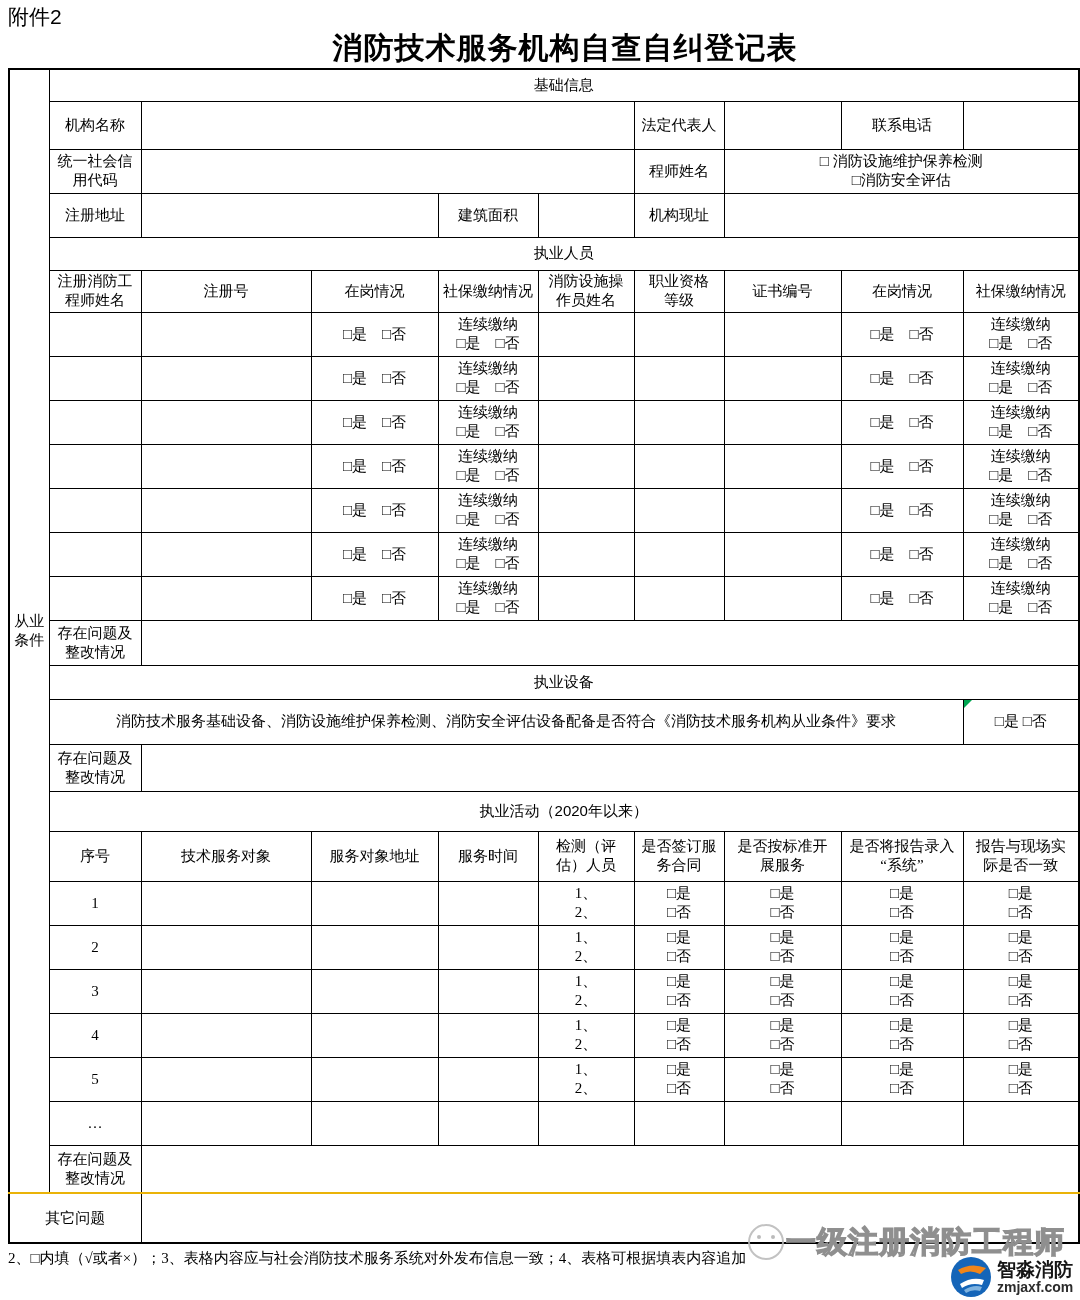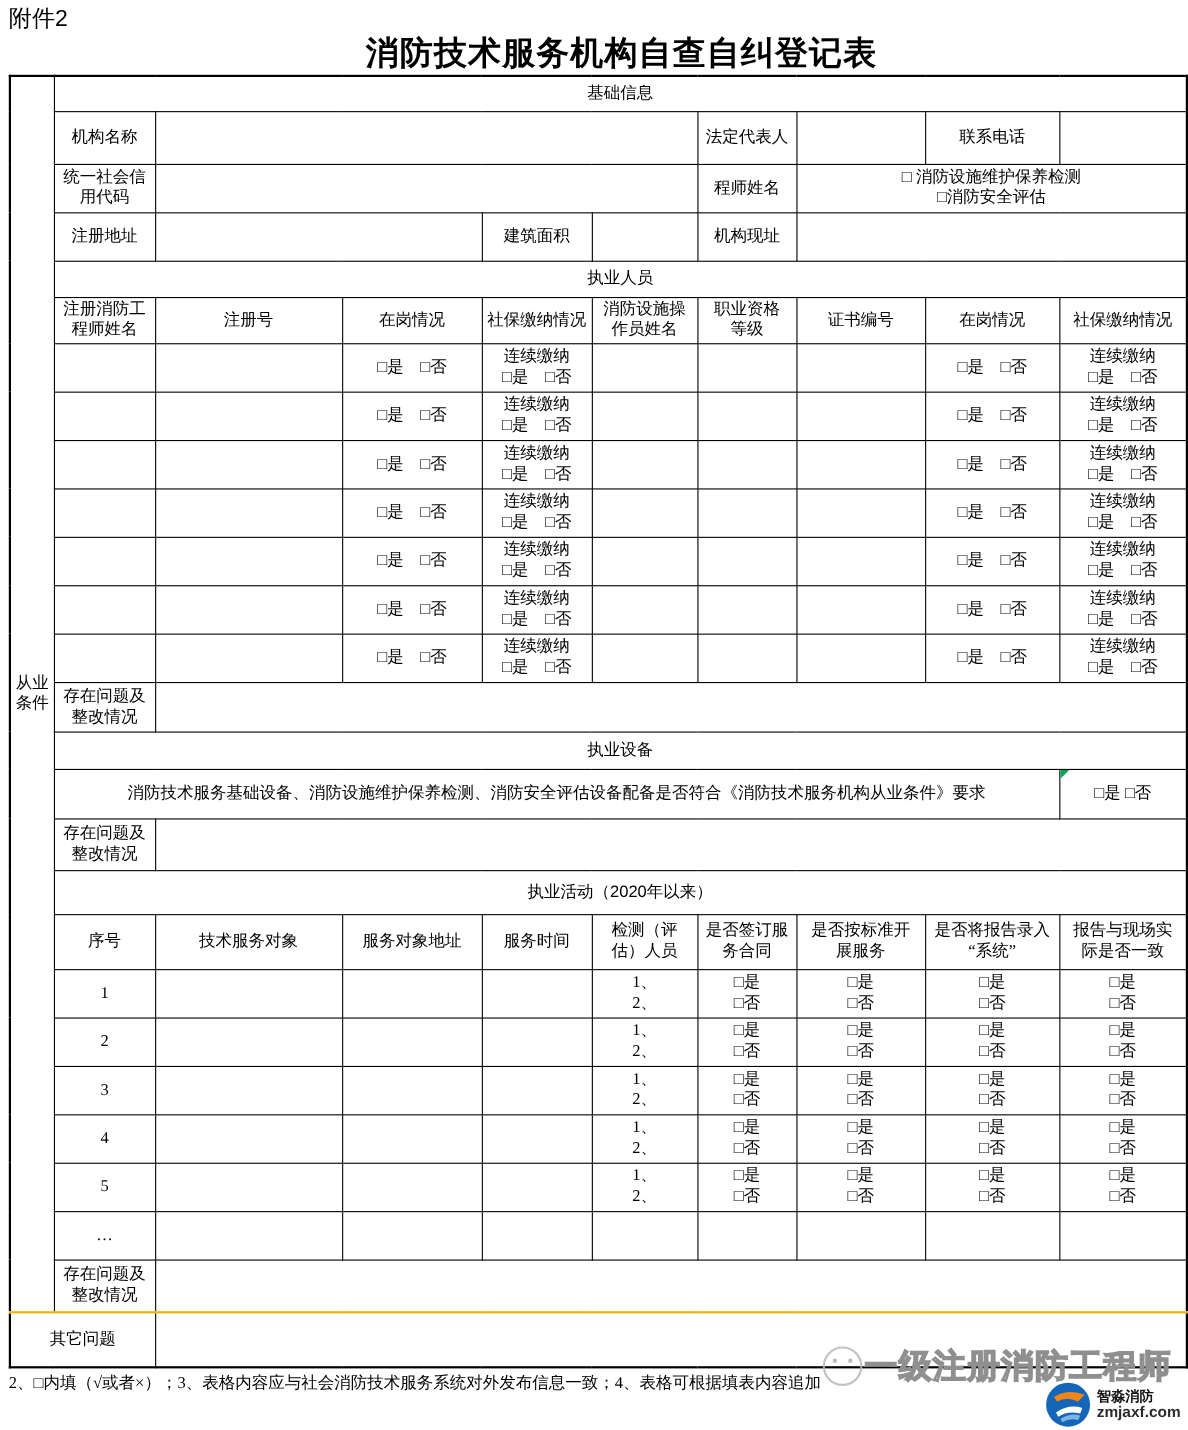--- a/index.html
+++ b/index.html
@@ -67,21 +67,21 @@
   .wm-face::before,.wm-face::after{
     content:'';position:absolute;top:9px;width:4px;height:4px;
     background:#b0b0b0;border-radius:50%;
   }
   .wm-face::before{left:7px;} .wm-face::after{right:7px;}
   .brand{
     position:absolute;top:1256px;left:950px;z-index:6;
     display:flex;align-items:center;gap:5px;
   }
   .brand-text{line-height:1.05;font-family:"Liberation Sans", sans-serif;}
-  .brand-name{font-size:13px;font-weight:bold;color:#151515;}
+  .brand-name{font-size:19px;font-weight:bold;color:#151515;}
   .brand-url{font-size:14px;font-weight:bold;color:#2b2b2b;}
 </style>
 </head>
 <body>
 
 <div class="attachment">附件2</div>
 <div class="doc-title">消防技术服务机构自查自纠登记表</div>
 
 <table class="form">
   <colgroup>

